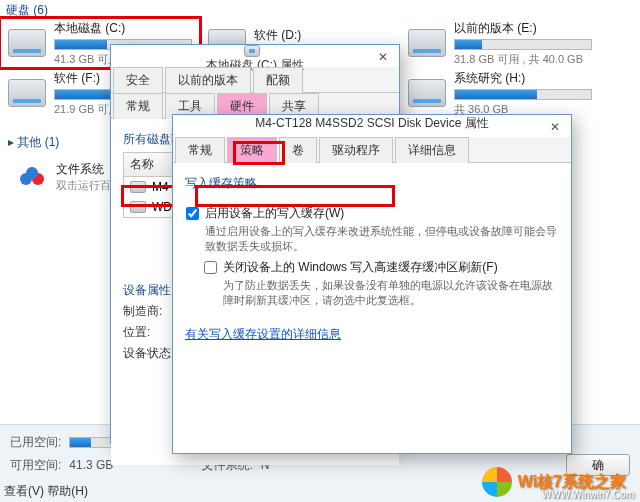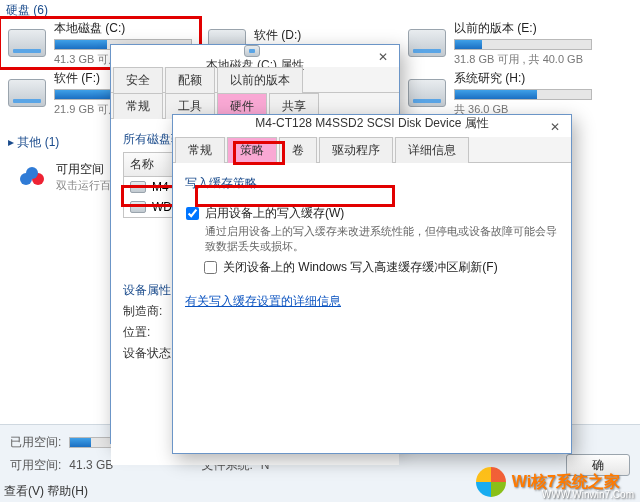--- a/index.html
+++ b/index.html
@@ -52,21 +52,21 @@
 #win2{left:172px;top:114px;width:400px;height:340px;}
 #win2 .body{height:calc(100% - 52px);position:relative;}
 .policy-box{border:1px solid transparent;padding:4px 0;}
 .chk{display:flex;align-items:flex-start;gap:6px;margin:4px 0;}
 .chk input{margin-top:2px;}
 .chk .lbl{color:#222;}
 .chk .desc{color:#666;font-size:11px;line-height:1.4;margin-top:2px;}
 .link{color:#0a53c0;text-decoration:underline;cursor:pointer;display:inline-block;margin-top:8px;}
 .btn{min-width:64px;height:22px;border:1px solid #9aa4ad;background:linear-gradient(#fdfdfd,#e6e6e6);border-radius:3px;padding:0 10px;color:#222;cursor:pointer;}
 
-.watermark{position:absolute;right:0;bottom:0;width:220px;height:40px;display:flex;align-items:center;justify-content:flex-end;gap:6px;padding-right:20px;pointer-events:none;}
+.watermark{position:absolute;right:0;bottom:0;width:220px;height:40px;display:flex;align-items:center;justify-content:flex-end;gap:6px;padding-right:14px;pointer-events:none;}
 .watermark .wlogo{width:30px;height:30px;border-radius:50%;background:conic-gradient(#f25022 0 25%,#7fba00 0 50%,#00a4ef 0 75%,#ffb900 0 100%);opacity:.9;}
 .watermark .wt1{font-size:16px;font-weight:bold;color:#ff7a00;text-shadow:1px 1px 2px rgba(0,0,0,.5);}
 .watermark .wt2{font-size:10px;color:#fff;text-shadow:1px 1px 2px rgba(0,0,0,.7);position:absolute;right:6px;bottom:2px;}
 
 .close-x{position:absolute;right:6px;top:4px;width:20px;height:16px;display:flex;align-items:center;justify-content:center;color:#555;cursor:pointer;}
 
 .hl-box{position:absolute;border:3px solid #e20000;pointer-events:none;}
 </style>
 </head>
 <body>
@@ -142,21 +142,21 @@
     <div class="cat">▸ <span>其他 (1)</span></div>
     <div class="baidu">
       <div class="cloud">
         <svg viewBox="0 0 32 32">
             <circle cx="10" cy="18" r="6" fill="#2f7bd6"></circle>
             <circle cx="22" cy="18" r="6" fill="#e23"></circle>
             <circle cx="16" cy="12" r="6" fill="#2f7bd6"></circle>
           </svg>
       </div>
       <div class="txt">
-        <div class="t">可用空间</div>
+        <div class="t">文件系统</div>
         <div class="s">双击运行百</div>
       </div>
     </div>
   </div>
 
   <div class="statusbar">
     <div class="row">
       <span>已用空间:</span>
       <span class="bar">
           <span class="fill"></span>
@@ -176,22 +176,22 @@
 <div id="win1" class="win">
   <div class="titlebar">
     <div class="ticon">
         <div class="hd-icon" style="width:16px;height:12px;margin:0"></div>
       </div>
     <div class="ttxt">本地磁盘 (C:) 属性</div>
     <div class="close-x">✕</div>
   </div>
   <div class="tabs">
     <div class="tab">安全</div>
+    <div class="tab">以前的版本</div>
     <div class="tab">配额</div>
-    <div class="tab">以前的版本</div>
   </div>
   <div class="tabs" style="border-top:none">
     <div class="tab">常规</div>
     <div class="tab">工具</div>
     <div class="tab active">硬件</div>
     <div class="tab">共享</div>
   </div>
   <div class="body">
     <div class="group-title">所有磁盘驱动器(D</div>
     <div class="list">
@@ -243,20 +243,21 @@
         <input type="checkbox" checked="" style="">
         <div>
           <div class="lbl">启用设备上的写入缓存(W)</div>
           <div class="desc">通过启用设备上的写入缓存来改进系统性能，但停电或设备故障可能会导致数据丢失或损坏。</div>
         </div>
       </div>
       <div class="chk" style="margin-left:18px">
         <input type="checkbox" style="">
         <div>
           <div class="lbl">关闭设备上的 Windows 写入高速缓存缓冲区刷新(F)</div>
+          <div class="desc">为了防止数据丢失，如果设备没有单独的电源以允许该设备在电源故障时刷新其缓冲区，请勿选中此复选框。</div>
         </div>
       </div>
     </div>
     <a class="link">有关写入缓存设置的详细信息</a>
   </div>
 
   <div class="hl-box" style="left:60px;top:26px;width:52px;height:24px"></div>
 
   <div class="hl-box" style="left:22px;top:70px;width:200px;height:22px"></div>
 </div>

